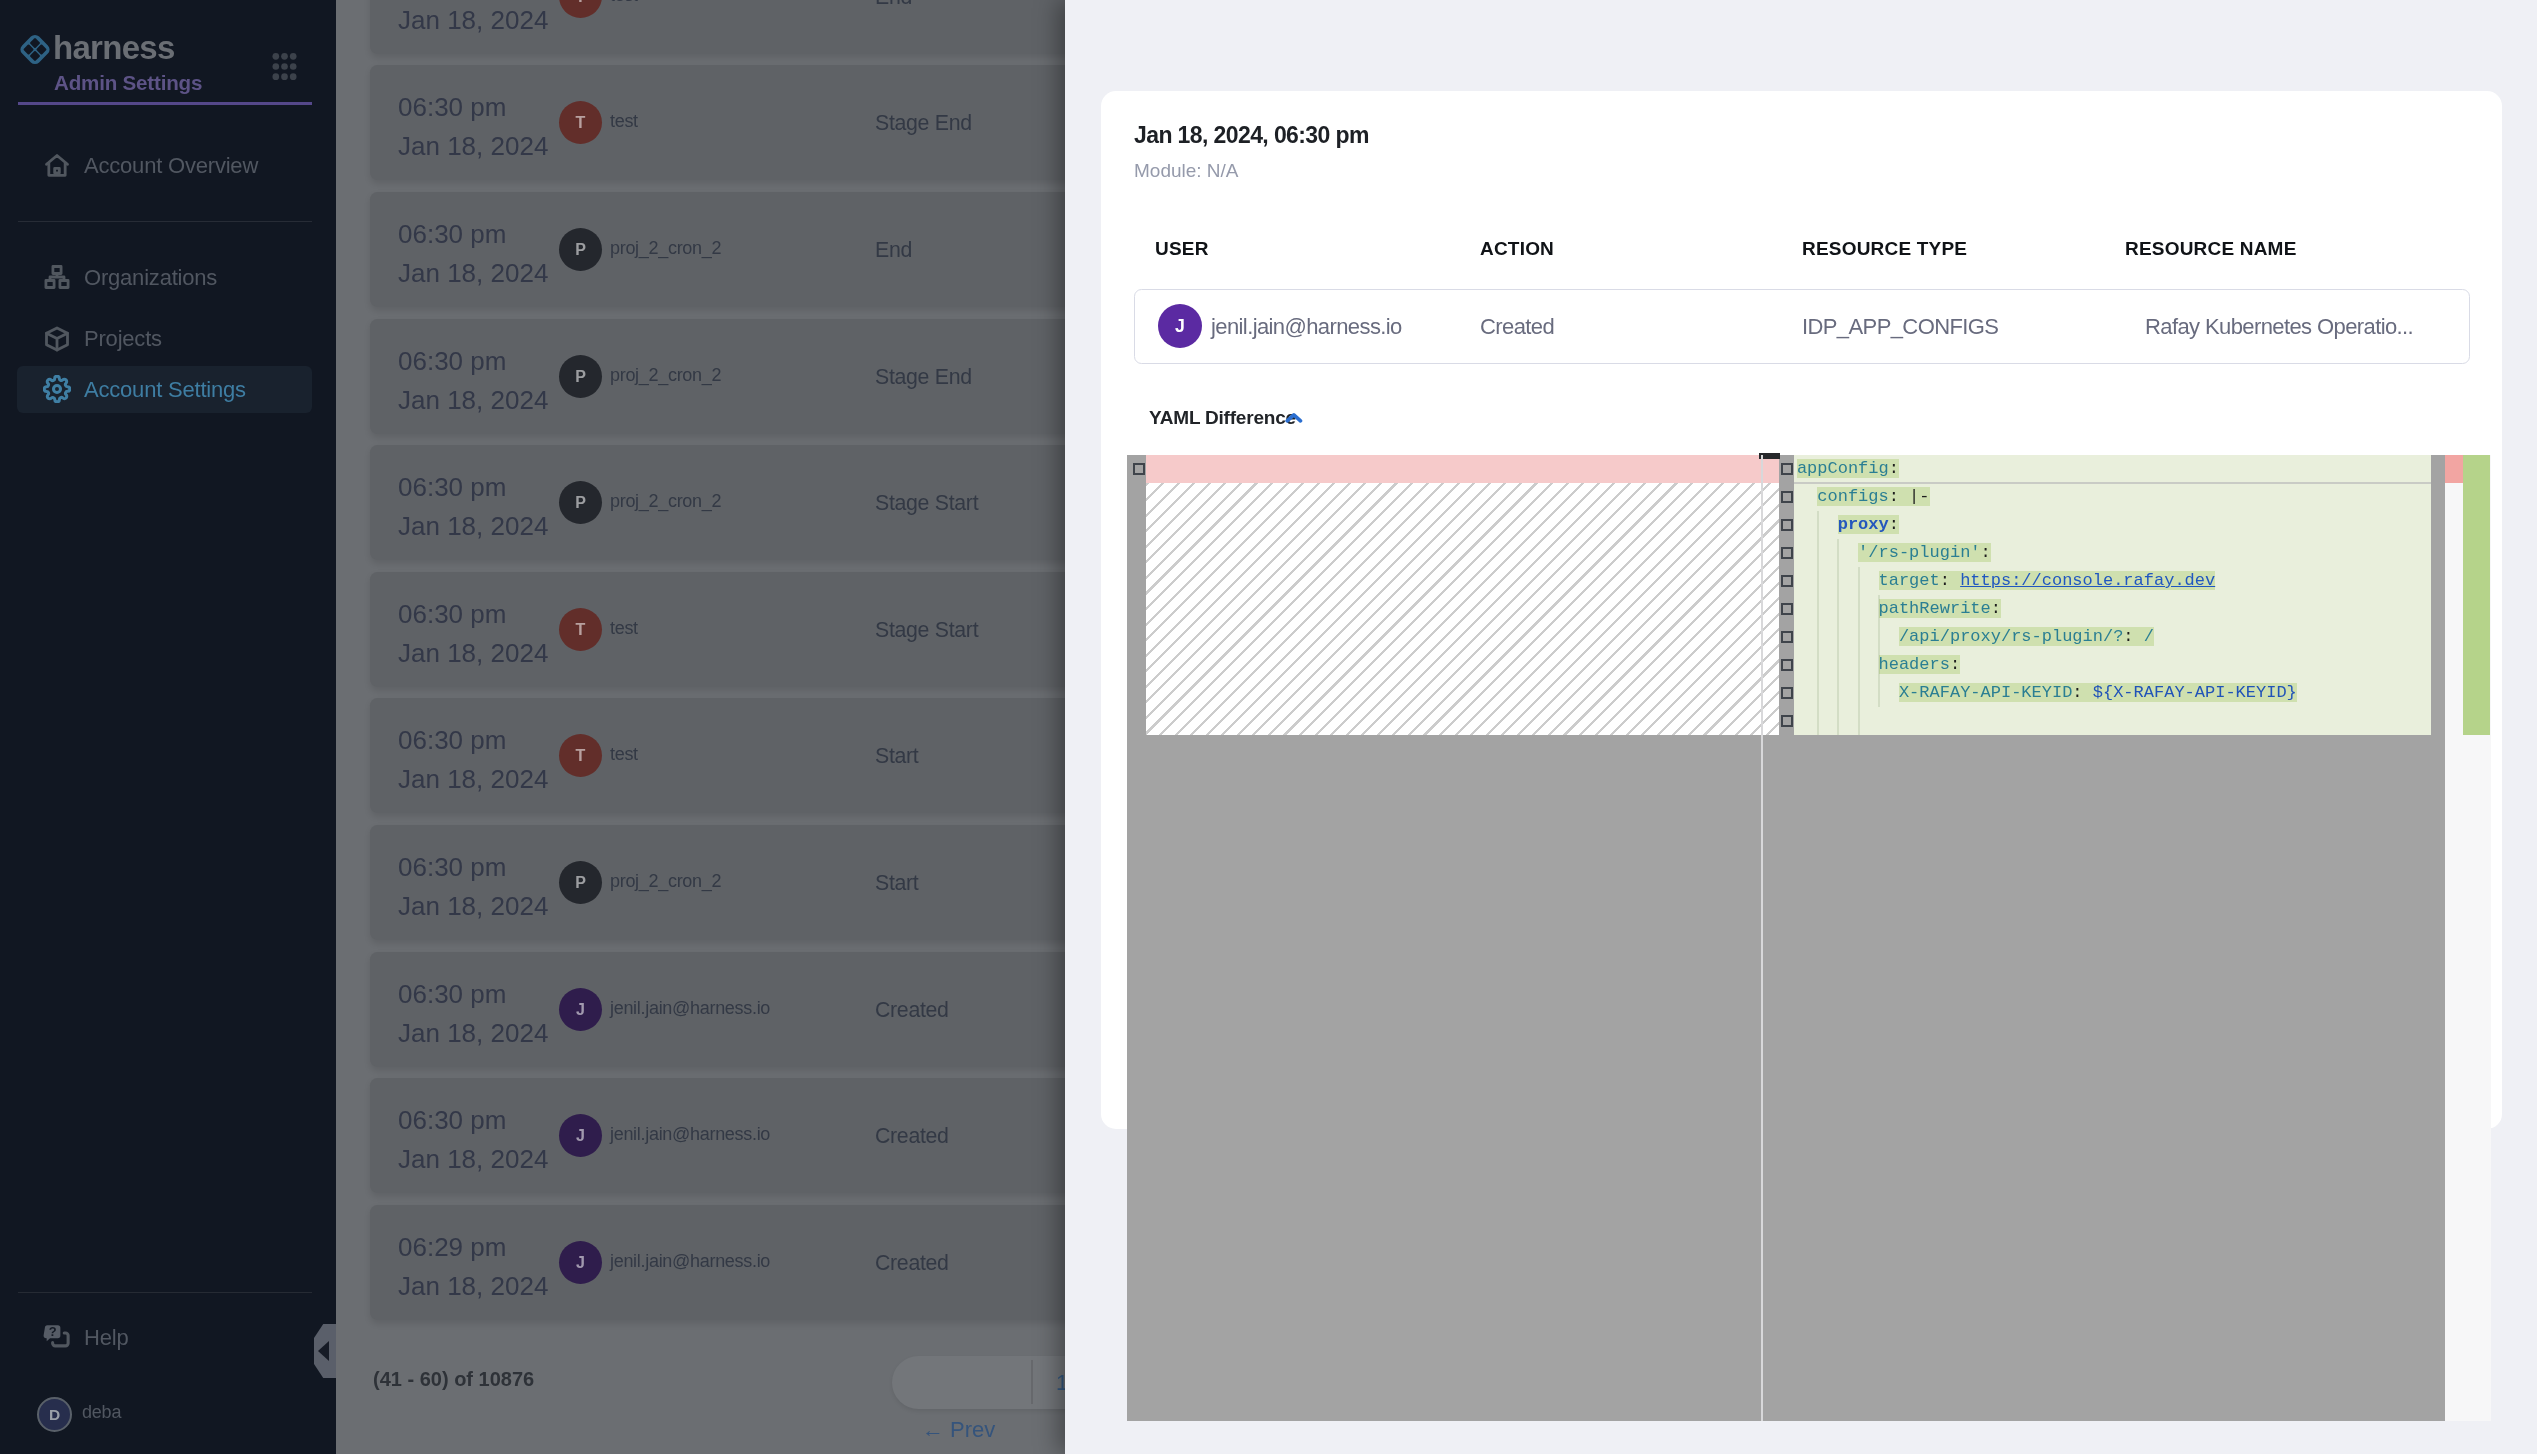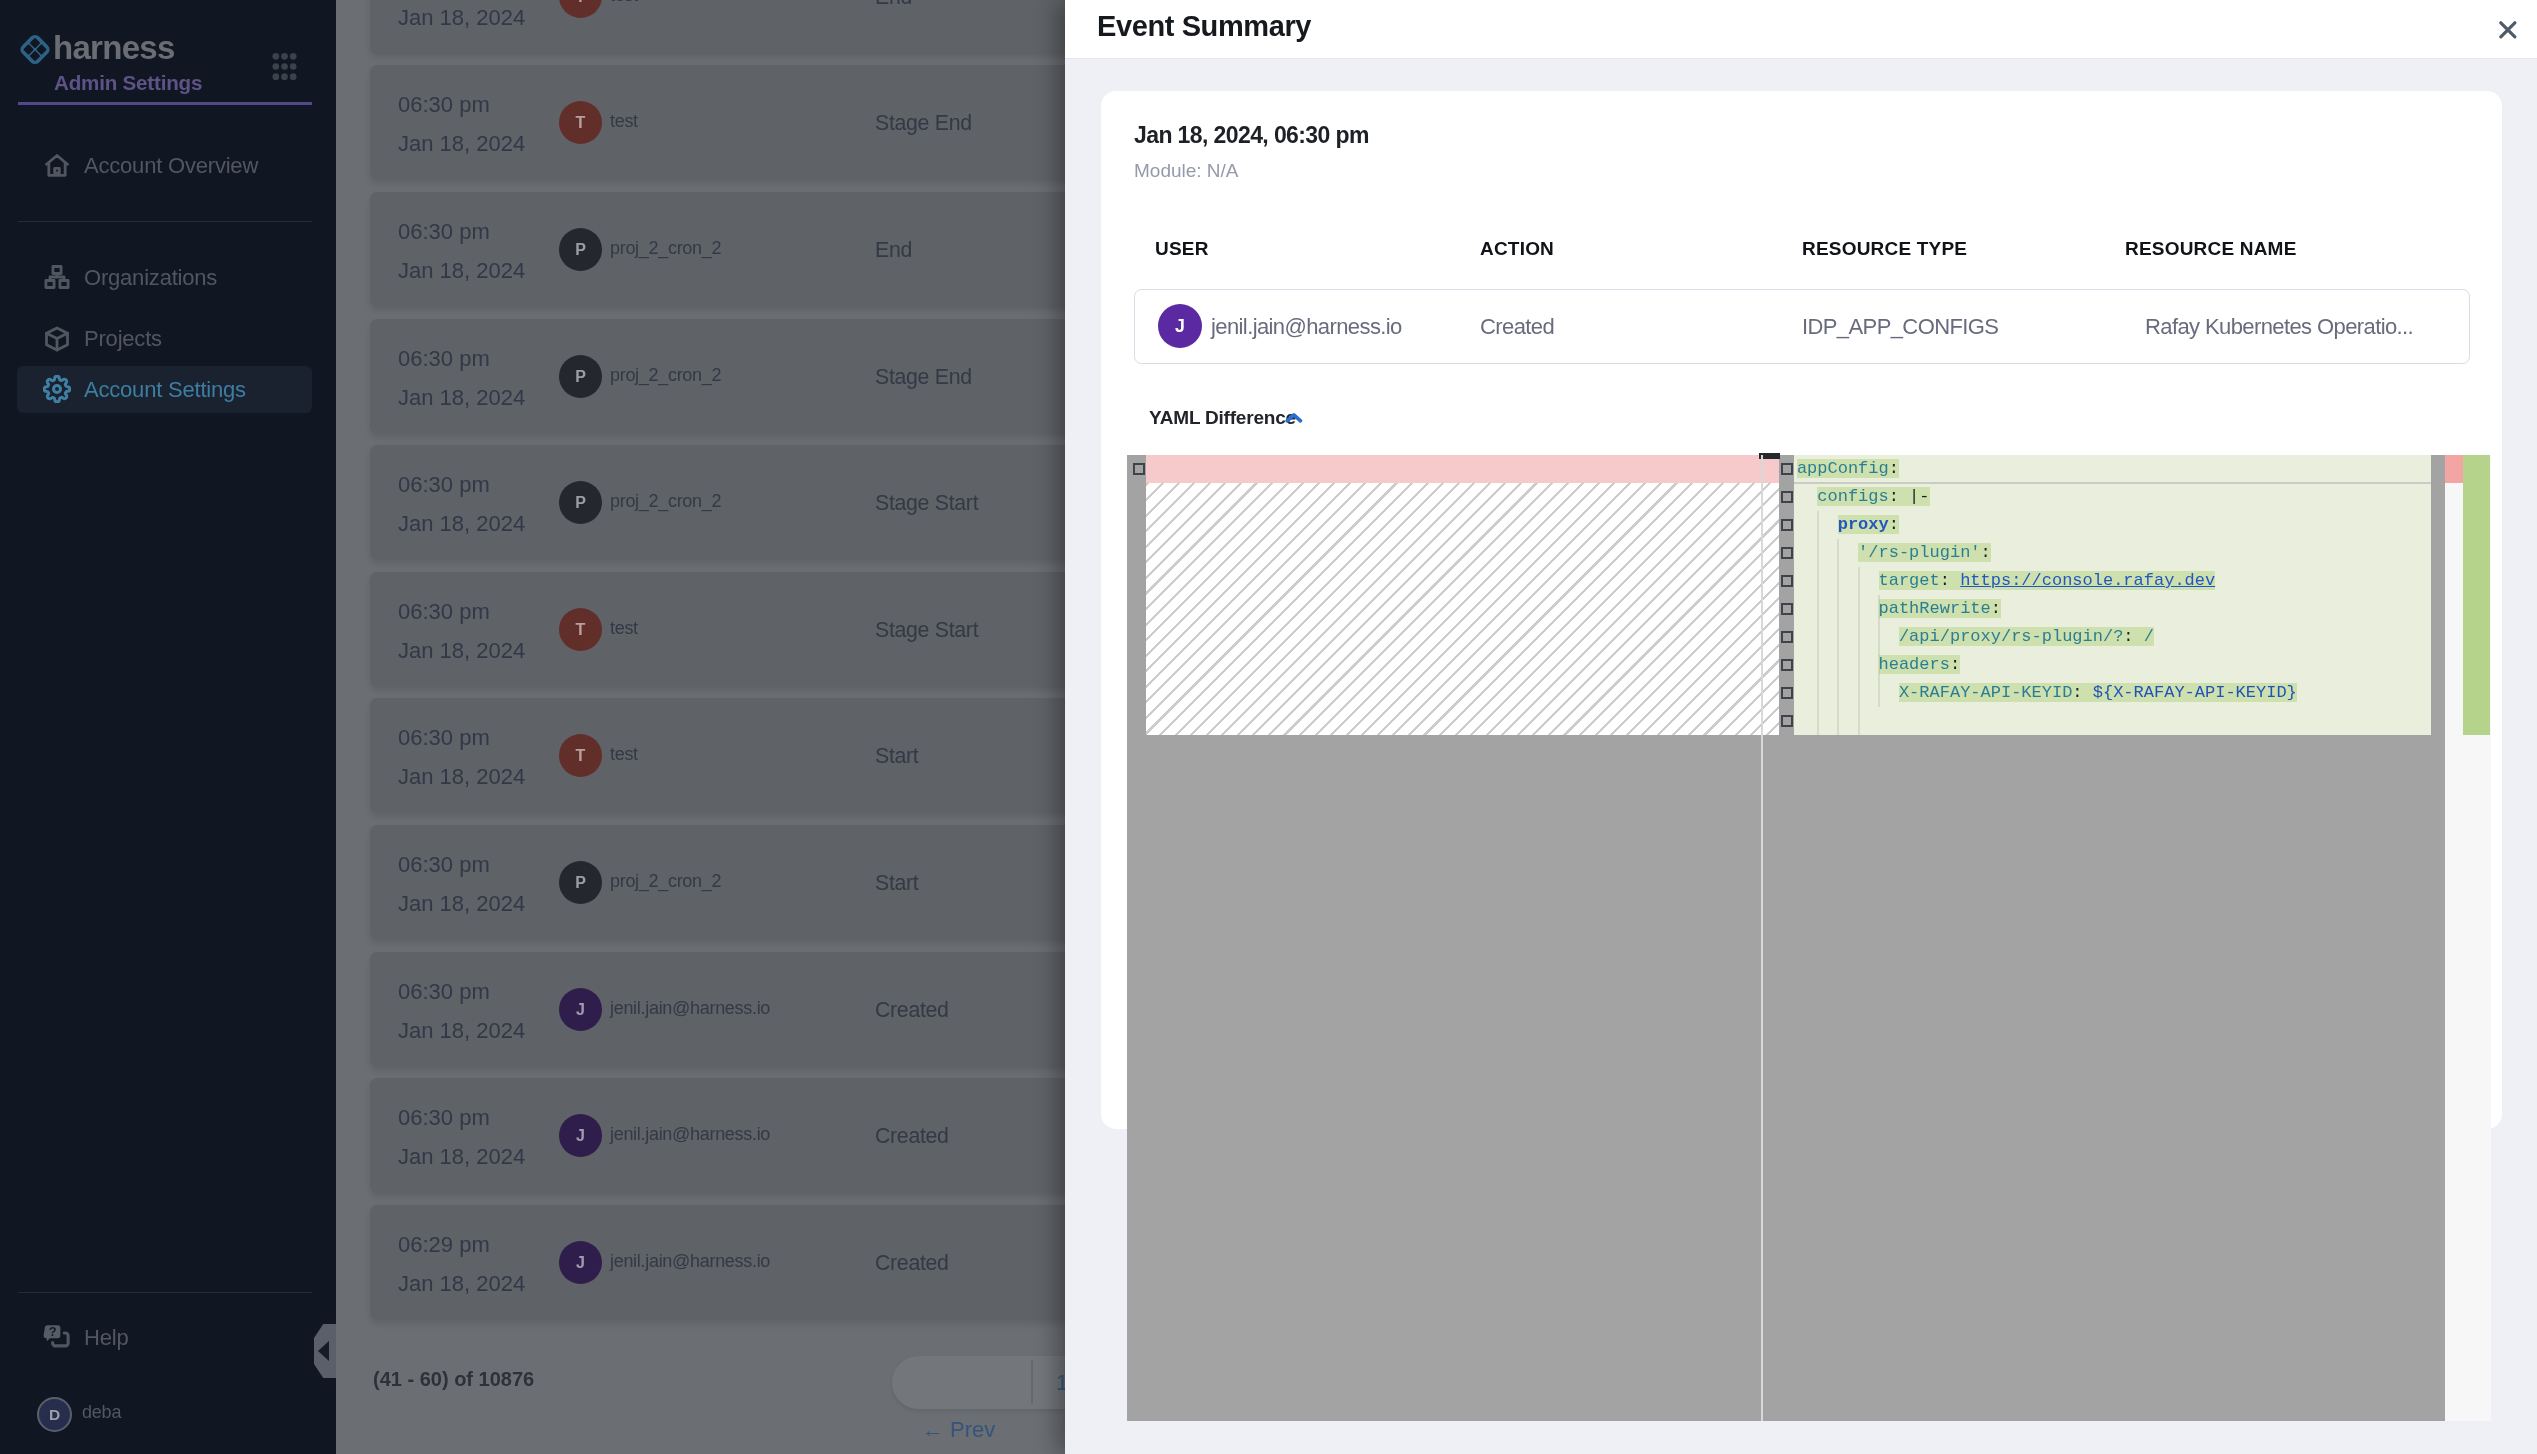--- a/index.html
+++ b/index.html
@@ -3,21 +3,21 @@
 <meta charset="utf-8">
 <style>
   * { margin:0; padding:0; box-sizing:border-box; }
   html,body { width:2538px; height:1454px; overflow:hidden; background:#6b6e72;
     font-family:"Liberation Sans", sans-serif; }
 
   
   #list { position:absolute; left:336px; top:0; width:2202px; height:1454px; background:#6b6e72; }
   .card { position:absolute; left:34px; width:2168px; height:115px; background:#5f6266;
     border-radius:7.4px; box-shadow:0 3.7px 6.6px rgba(0,0,0,0.10); }
-  .tm { position:absolute; left:28px; font-size:22px; color:#333848; white-space:nowrap; }
+  .tm { position:absolute; left:28px; font-size:26px; color:#333848; white-space:nowrap; }
   .av { position:absolute; left:189px; top:36px; width:43px; height:43px; border-radius:50%;
     text-align:center; line-height:43px; font-size:16px; font-weight:bold; color:rgba(255,255,255,0.55); }
   .nm { position:absolute; left:240px; top:46px; font-size:18px; color:#333945; white-space:nowrap; letter-spacing:-0.3px; }
   .ac { position:absolute; left:505px; top:46px; font-size:21.3px; color:#333945; white-space:nowrap; letter-spacing:-0.3px; }
   .avT { background:#622e2a; }
   .avP { background:#24272d; }
   .avJ { background:#2f1d4c; }
 
   
   #pgcount { position:absolute; left:372px; top:1368px; font-size:20px; font-weight:bold; color:#2e3238; }
@@ -233,26 +233,20 @@
     <div class="navtext" style="top:377px;color:#3e7da2;z-index:2">Account Settings</div>
     <svg class="icon" style="top:1322px;left:41px" width="31" height="31" viewBox="0 0 24 24">
       <path d="M3 4.5 a2 2 0 0 1 2 -2 h8 a2 2 0 0 1 2 2 v6 a2 2 0 0 1 -2 2 h-6 l-2.6 2.4 v-2.4 h-0.4 a2 2 0 0 1 -2 -2 z" fill="#565c66"></path>
       <text x="9" y="11" font-size="10" fill="#141a25" text-anchor="middle" font-weight="bold">?</text>
       <path d="M18 8.5 h1 a2 2 0 0 1 2 2 v6 a2 2 0 0 1 -2 2 h-8 a2 2 0 0 1 -2 -2 v-0.5" style="fill:none;stroke:#51575f;stroke-width:2.4;stroke-linejoin:round;stroke-linecap:round"></path>
     </svg>
     <div class="navtext" style="top:1325px">Help</div>
   </div>
 
 <div id="panel">
-  <div id="phead">
-    <div id="ptitle">Event Summary</div>
-    <svg width="17.7" height="17.7" viewBox="0 0 24 24" style="position:absolute;left:1434px;top:21.3px;">
-      <path d="M2.5 2.5 L21.5 21.5 M21.5 2.5 L2.5 21.5" stroke="#4e5b68" stroke-width="4.4" stroke-linecap="round"></path>
-    </svg>
-  </div>
   <div id="pcard">
     <div id="h1">Jan 18, 2024, 06:30 pm</div>
     <div id="module">Module: N/A</div>
     <div class="th" style="left:54px;">USER</div>
     <div class="th" style="left:379px;">ACTION</div>
     <div class="th" style="left:701px;">RESOURCE TYPE</div>
     <div class="th" style="left:1024px;">RESOURCE NAME</div>
     <div id="rowbox"></div>
     <div id="jav">J</div>
     <div class="rtx" style="left:110px;">jenil.jain@harness.io</div>

